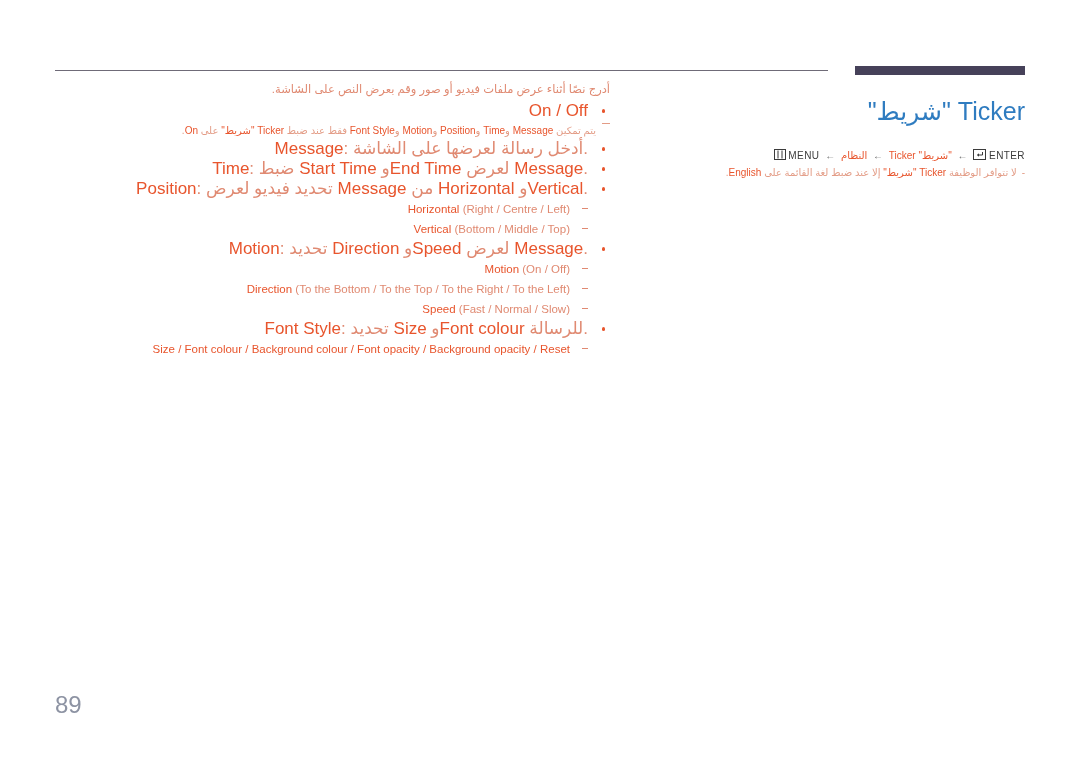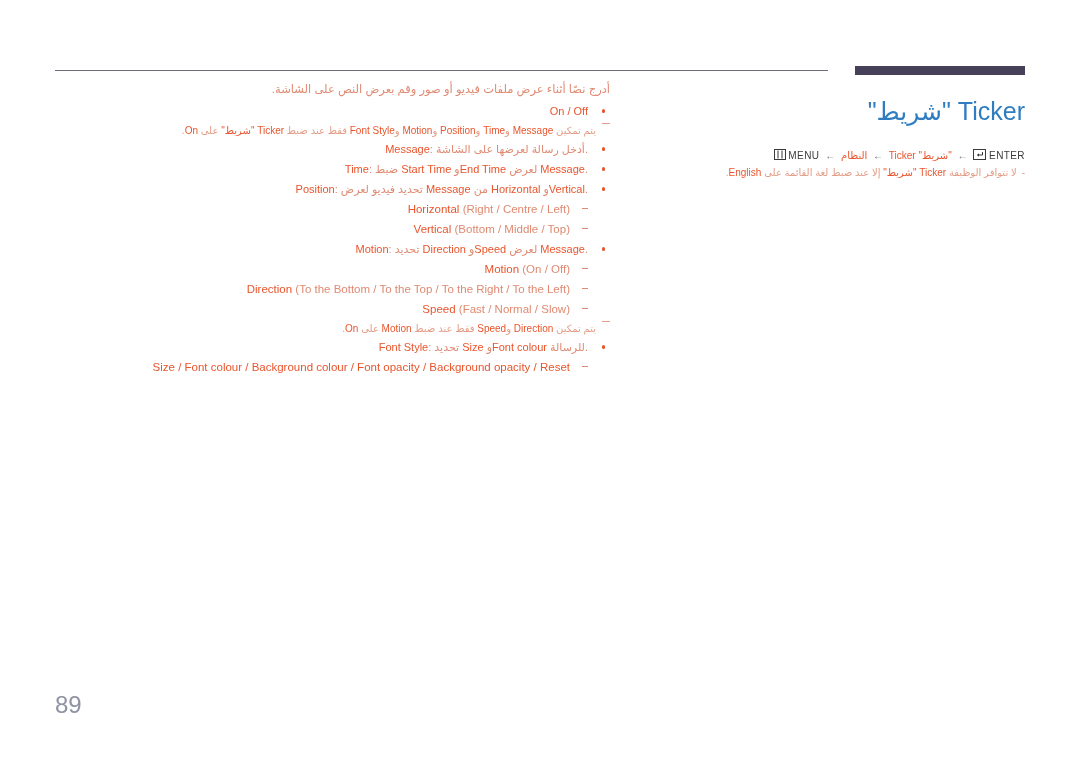--- a/index.html
+++ b/index.html
@@ -107,21 +107,21 @@
     color: #e08a72;
     text-align: right;
     margin: 0 0 3px 0;
     padding-left: 0;
     white-space: nowrap;
   }
 
   
   .bul {
     position: relative;
-    font-size: 11px;
+    font-size: 17px;
     line-height: 20px;
     color: #e08a72;
     text-align: right;
     padding-right: 22px;
     white-space: nowrap;
     unicode-bidi: plaintext;
   }
   .bul > .dot {
     position: absolute;
     right: 5px;
@@ -238,19 +238,18 @@
       <div class="subnote"><span class="tilde"></span><span class="">يتم تمكين </span><span class="hl">Message</span><span class=""> و</span><span class="hl">Time</span><span class=""> و</span><span class="hl">Position</span><span class=""> و</span><span class="hl">Motion</span><span class=""> و</span><span class="hl">Font Style</span><span class=""> فقط عند ضبط </span><span class="hl">Ticker "شريط"</span><span class=""> على </span><span class="hl">On</span><span class="">.</span></div>
       <div class="bul"><span class="dot"></span><span class="hl">Message</span><span class="">: أدخل رسالة لعرضها على الشاشة.</span></div>
       <div class="bul"><span class="dot"></span><span class="hl">Time</span><span class="">: ضبط </span><span class="hl">Start Time</span><span class=""> و</span><span class="hl">End Time</span><span class=""> لعرض </span><span class="hl">Message</span><span class="">.</span></div>
       <div class="bul"><span class="dot"></span><span class="hl">Position</span><span class="">: تحديد فيديو لعرض </span><span class="hl">Message</span><span class=""> من </span><span class="hl">Horizontal</span><span class=""> و</span><span class="hl">Vertical</span><span class="">.</span></div>
       <div class="dashrow"><span class="dsh"></span><span>Horizontal </span><span class="opt">(Right / Centre / Left)</span></div>
       <div class="dashrow"><span class="dsh"></span><span>Vertical </span><span class="opt">(Bottom / Middle / Top)</span></div>
       <div class="bul"><span class="dot"></span><span class="hl">Motion</span><span class="">: تحديد </span><span class="hl">Direction</span><span class=""> و</span><span class="hl">Speed</span><span class=""> لعرض </span><span class="hl">Message</span><span class="">.</span></div>
       <div class="dashrow"><span class="dsh"></span><span>Motion </span><span class="opt">(On / Off)</span></div>
       <div class="dashrow"><span class="dsh"></span><span>Direction </span><span class="opt">(To the Bottom / To the Top / To the Right / To the Left)</span></div>
       <div class="dashrow"><span class="dsh"></span><span>Speed </span><span class="opt">(Fast / Normal / Slow)</span></div>
-      <div class="subnote"><span class="tilde"></span><span class="">يتم تمكين </span><span class="hl">Direction</span><span class=""> و</span><span class="hl">Speed</span><span class=""> فقط عند ضبط </span><span class="hl">Motion</span><span class=""> على </span><span class="hl">On</span><span class="">.</span></div>
       <div class="bul"><span class="dot"></span><span class="hl">Font Style</span><span class="">: تحديد </span><span class="hl">Size</span><span class=""> و</span><span class="hl">Font colour</span><span class=""> للرسالة.</span></div>
       <div class="dashrow"><span class="dsh"></span><span class="">Size / Font colour / Background colour / Font opacity / Background opacity / Reset</span></div>
     </div>
 </div>
 
 <div class="page-no">89</div>
 
 </body></html>

